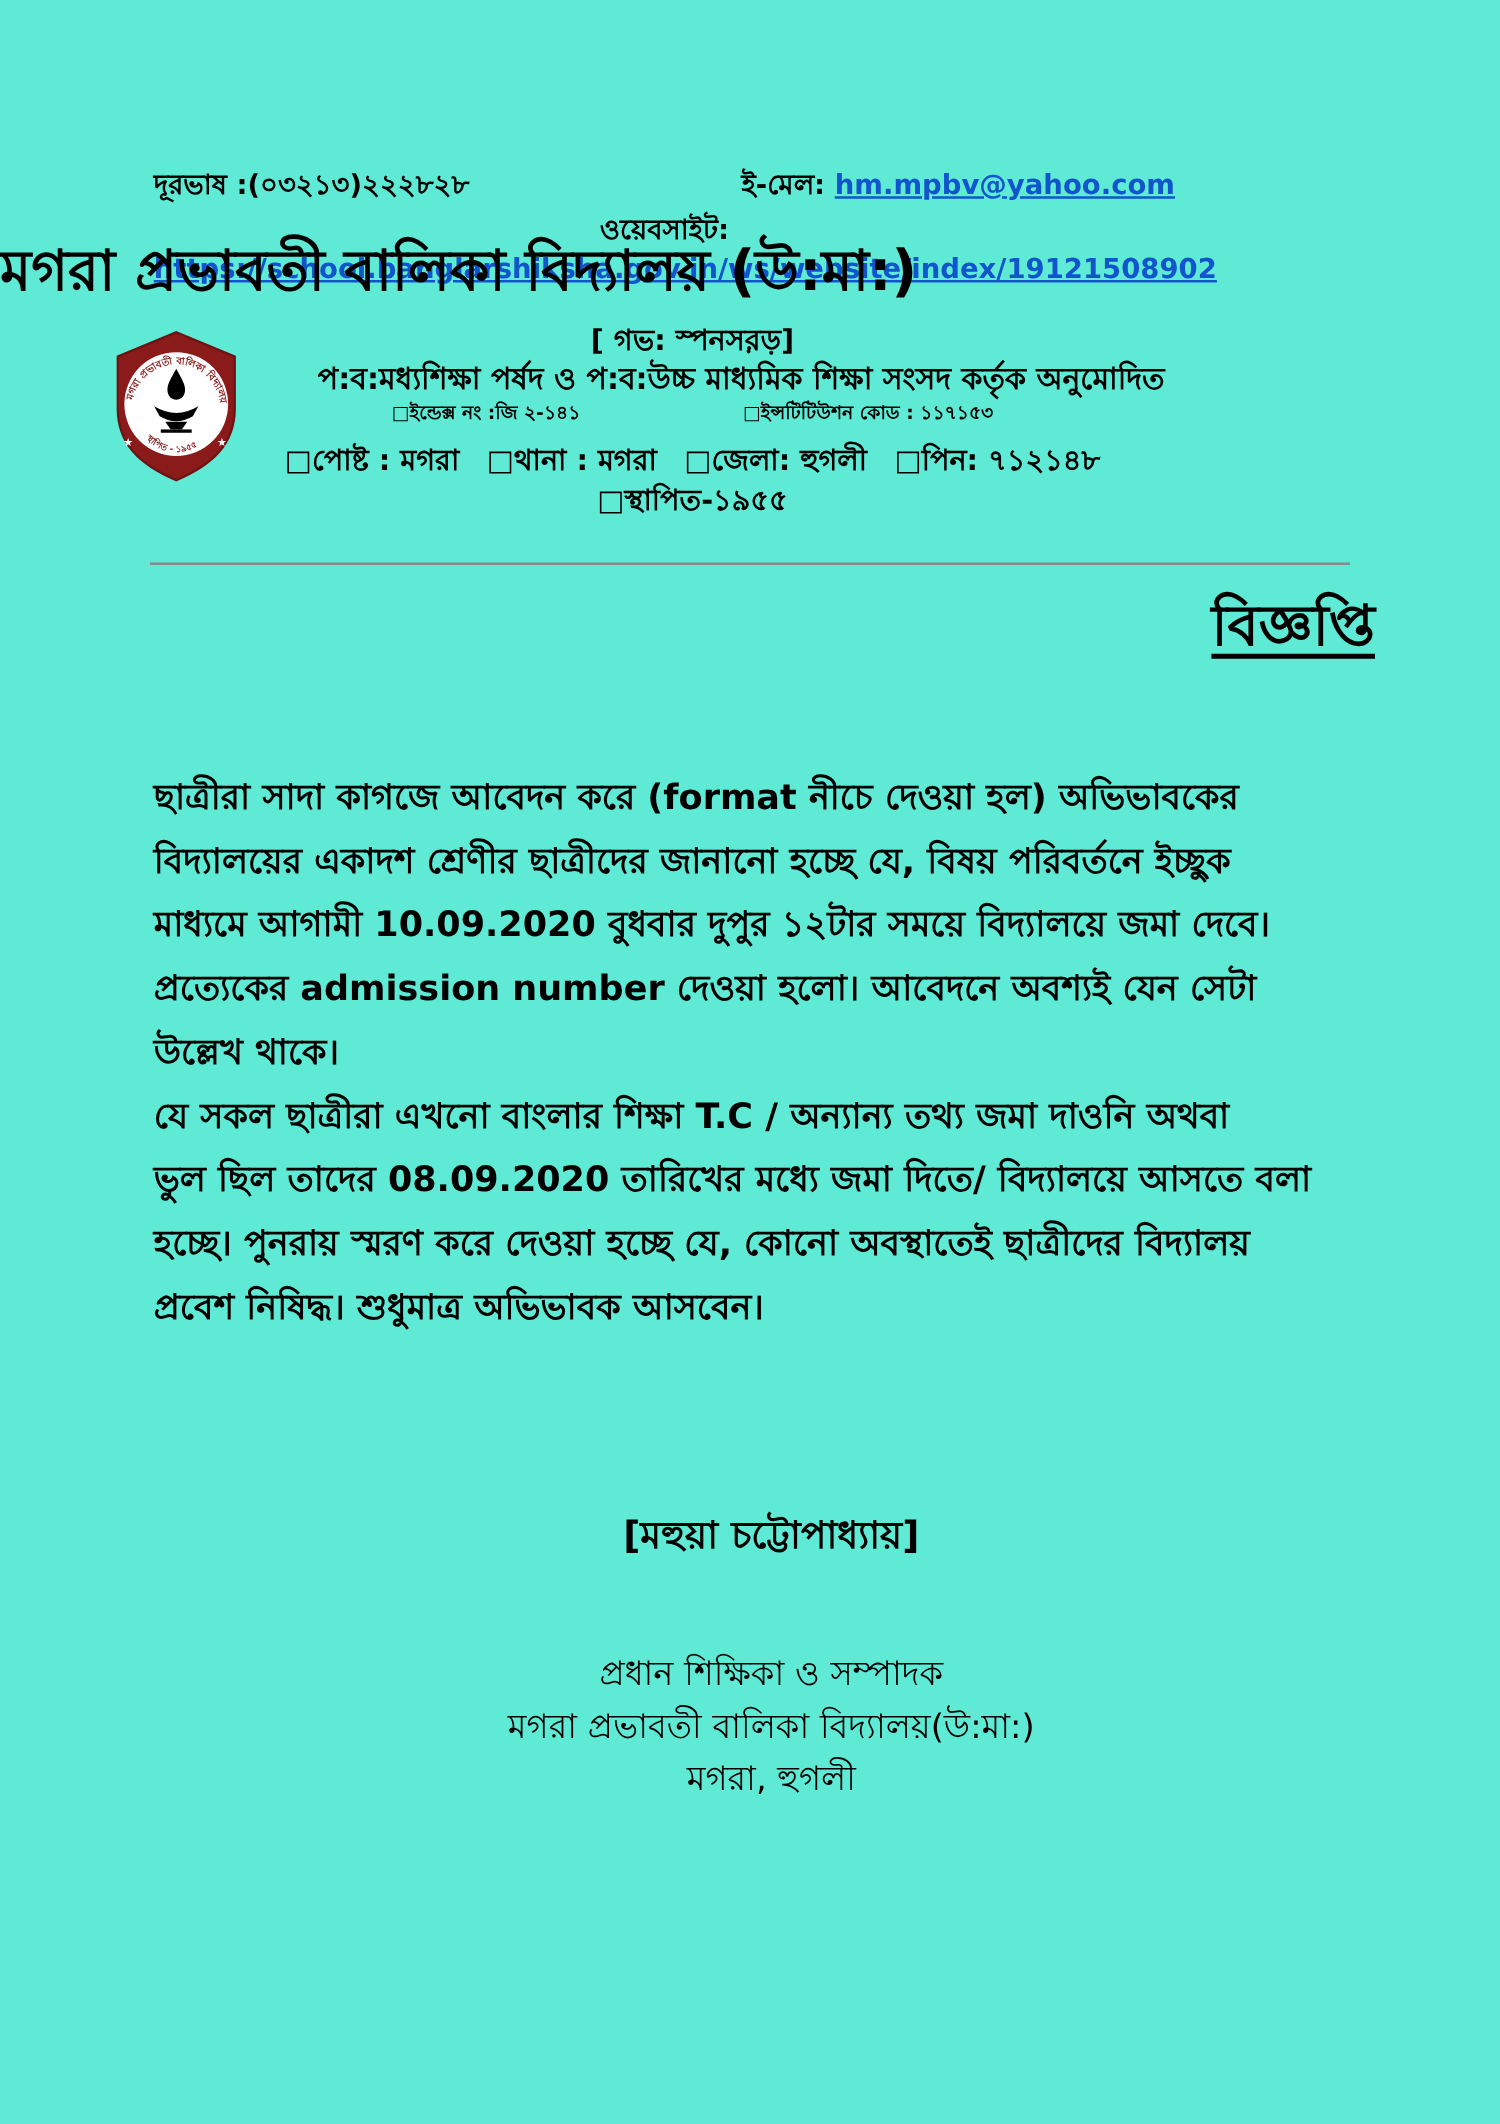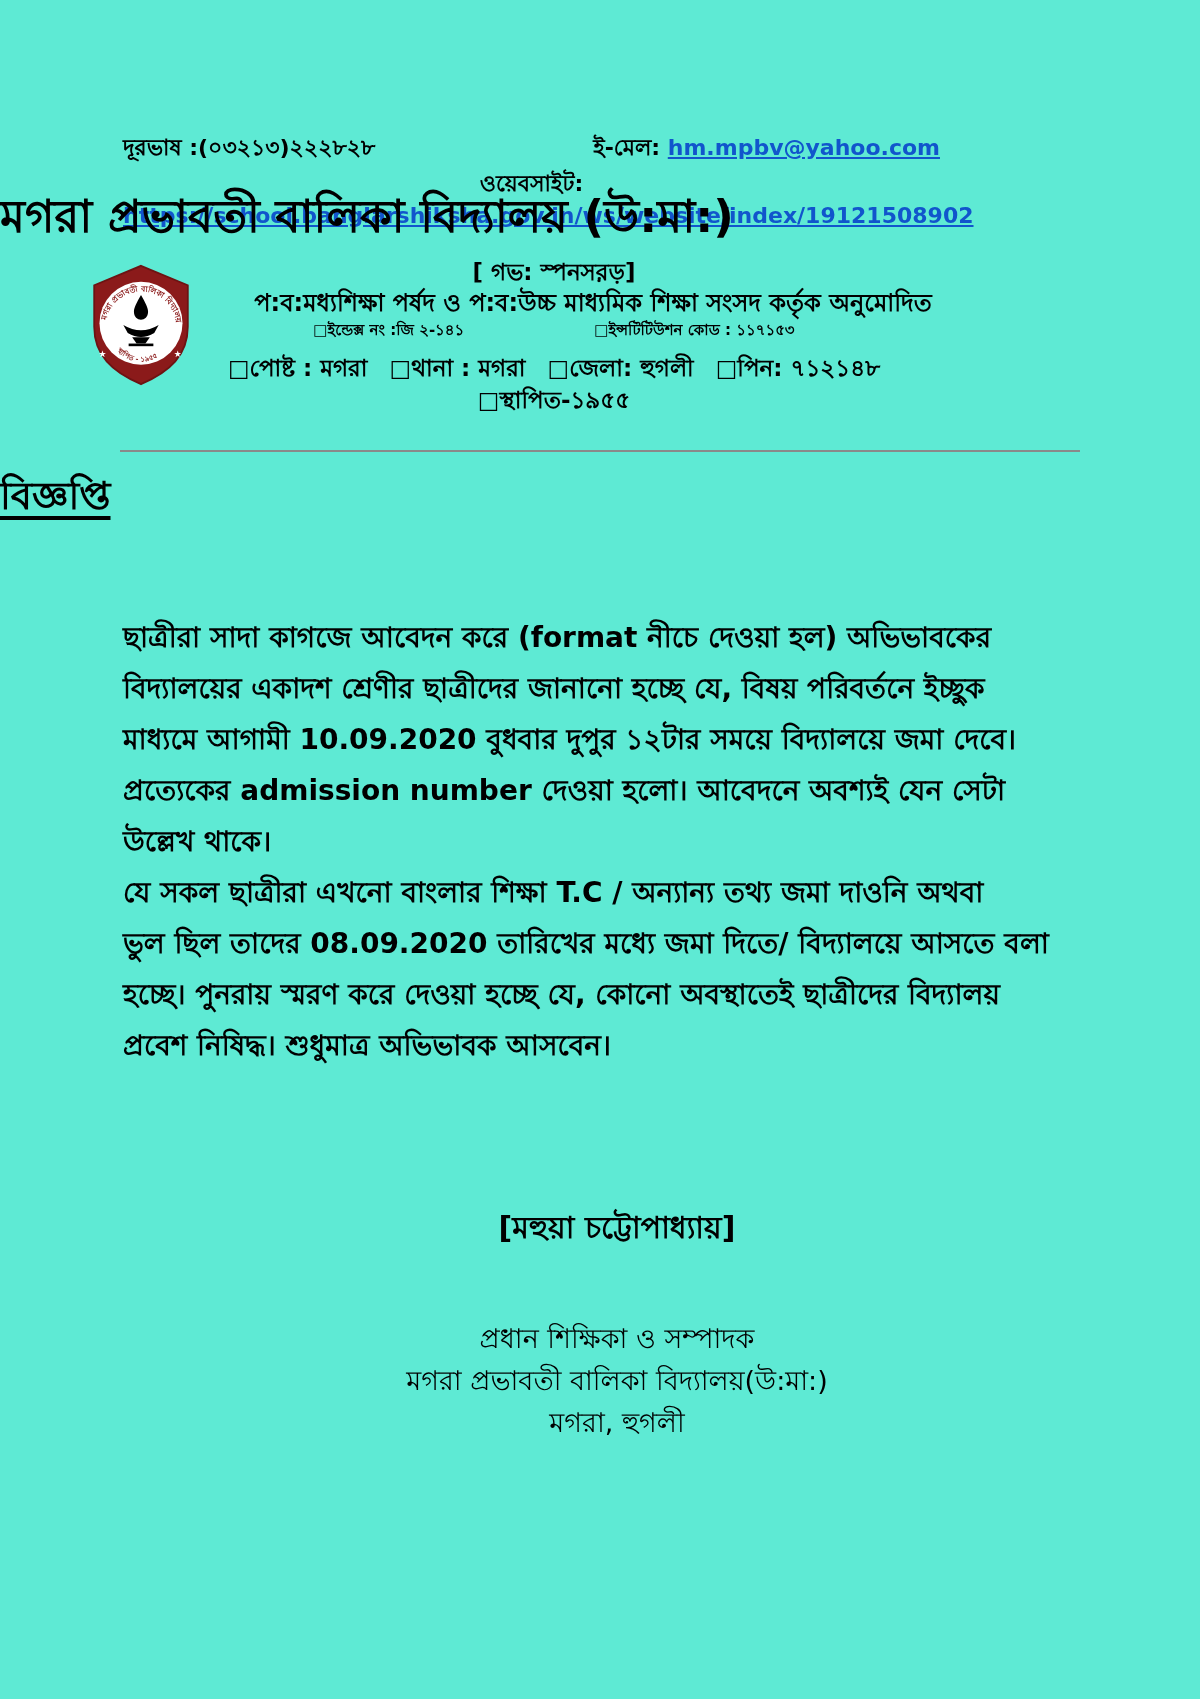--- a/index.html
+++ b/index.html
@@ -36,22 +36,22 @@
   .logo-wrap{position:absolute;left:88px;top:262px;width:106px;height:126px;}
   .logo-wrap svg{width:100%;height:100%;display:block;}
 
   .rule{
     position:absolute;top:450px;left:120px;width:960px;height:0;
     border-top:2px solid #8a8a8a;
   }
 
   
   .notice-title{
-    position:absolute;top:466px;left:0;width:1100px;text-align:left;
-    font-size:38px;font-weight:700;
+    position:absolute;top:466px;left:0;width:1100px;text-align:right;
+    font-size:45px;font-weight:700;
     text-decoration:underline;text-decoration-thickness:4px;text-underline-offset:7px;
   }
   .body-text{
     position:absolute;top:612px;left:123px;width:960px;
     font-size:28px;font-weight:700;line-height:51px;
   }
   .body-line{white-space:nowrap;}
 
   
   .signature{position:absolute;left:34px;width:1166px;text-align:center;}

